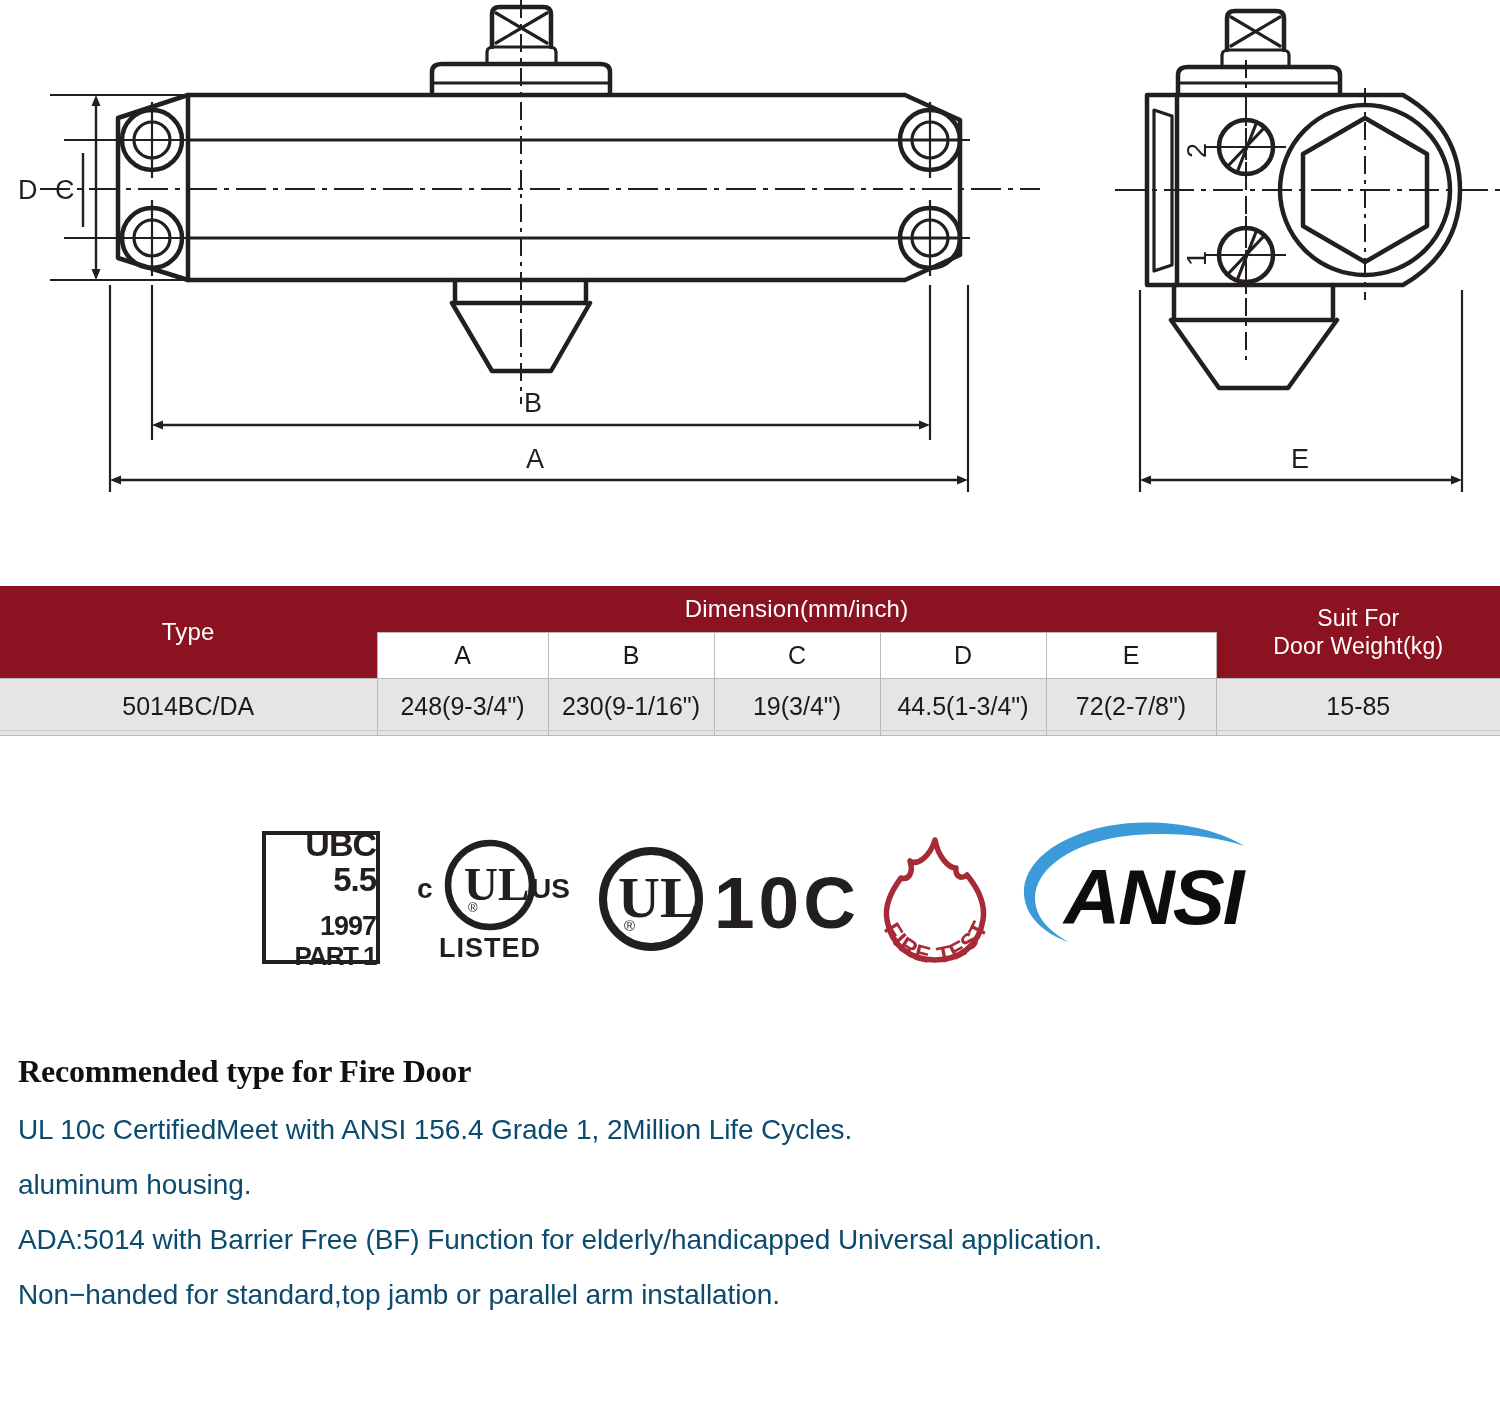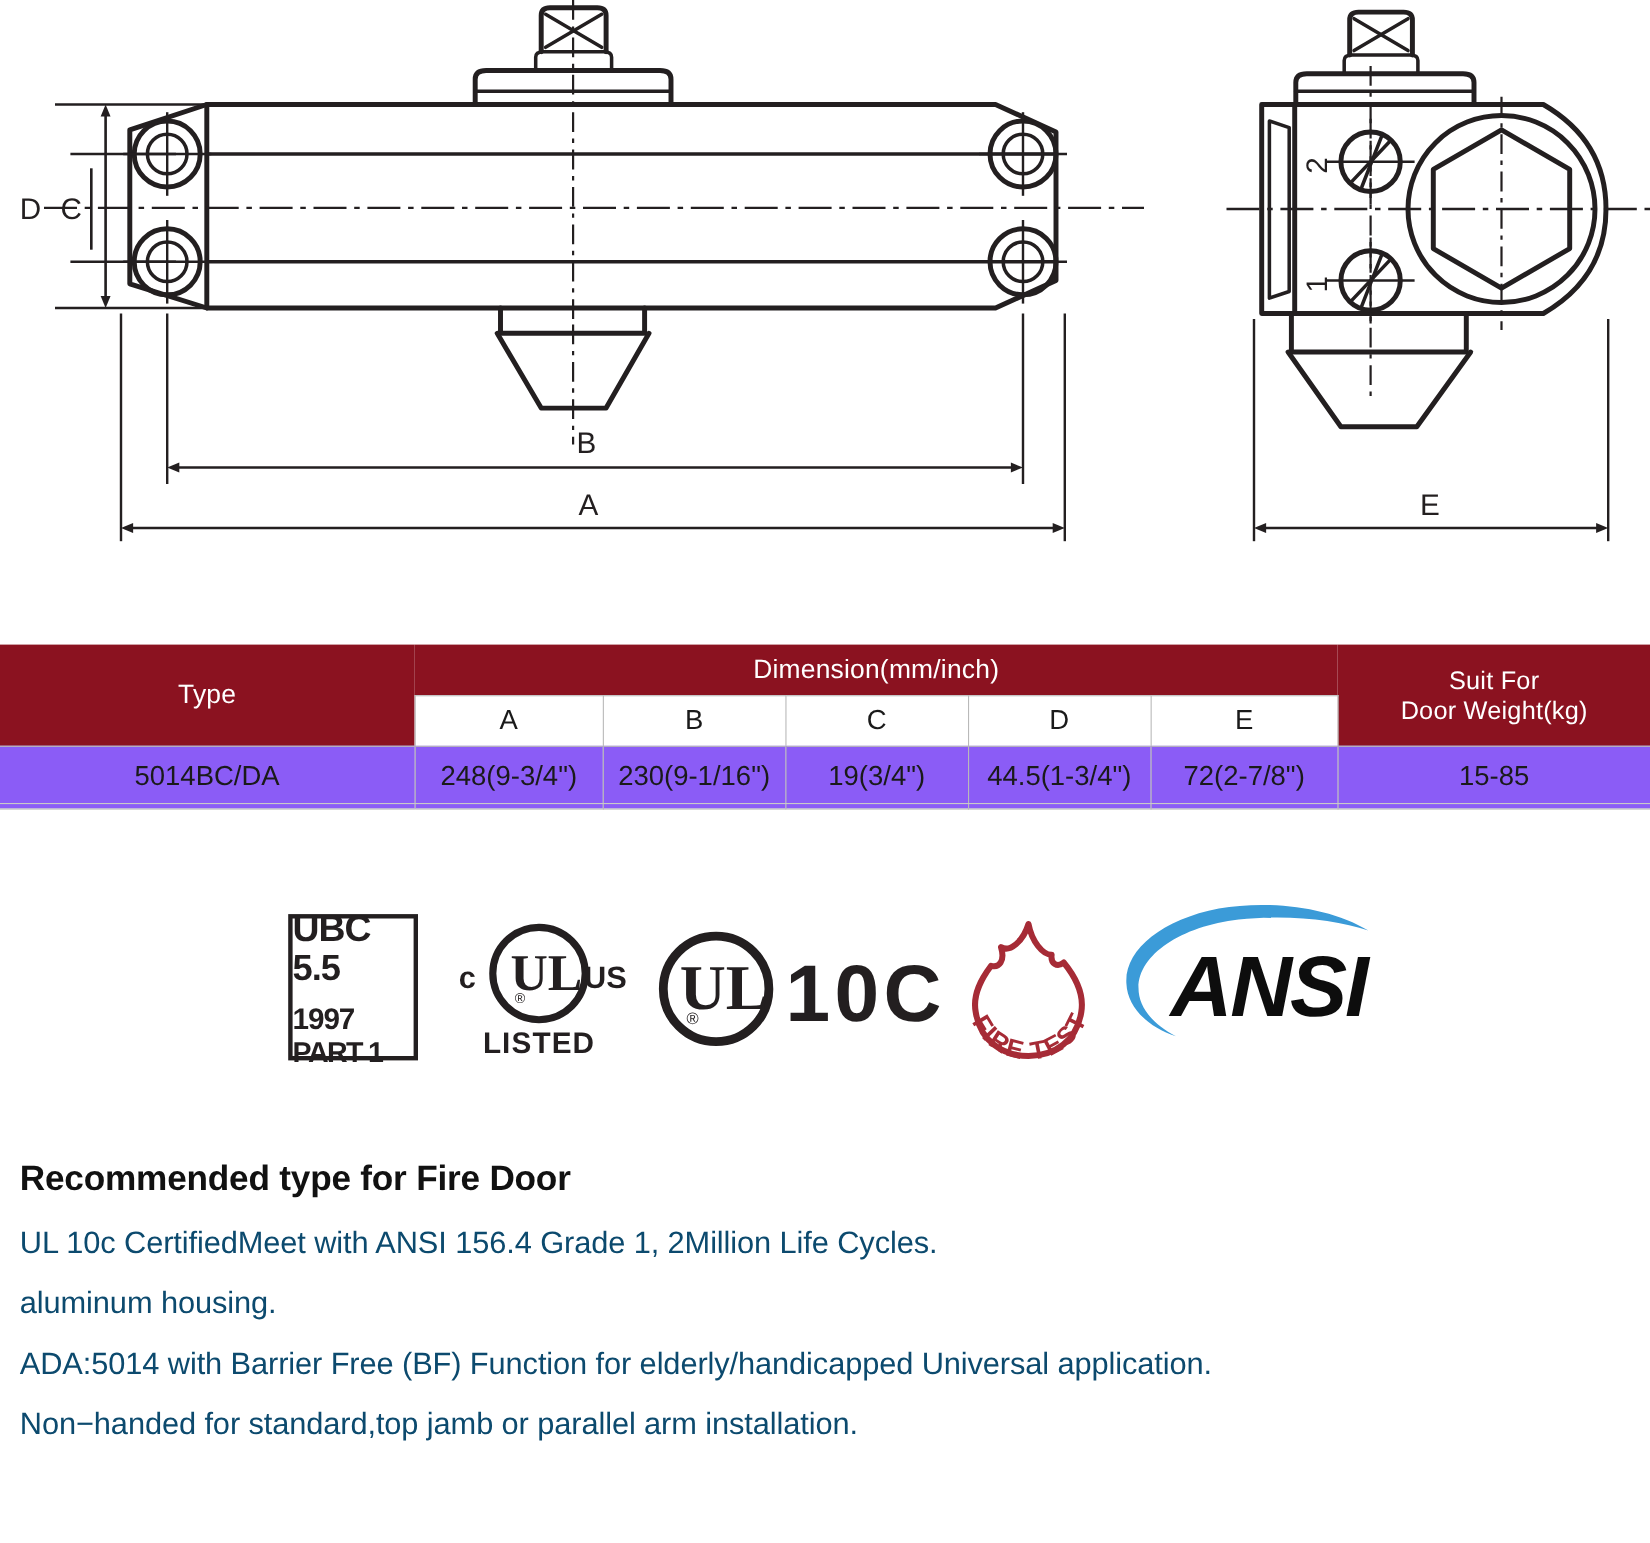--- a/index.html
+++ b/index.html
@@ -55,21 +55,21 @@
   }
   .hdr-white {
     background: #ffffff;
     color: #1a1a1a;
     font-size: 25px;
     border-left: 1px solid #b9b9b9;
     border-right: 1px solid #b9b9b9;
     border-top: 1px solid #b9b9b9;
   }
   .data-cell {
-    background: #8b5cf6;
+    background: #e5e5e5;
     color: #1a1a1a;
     font-size: 25px;
     height: 56px;
     border: 1px solid #b9b9b9;
   }
   .data-cell.no-side {
     border-left: none;
     border-right: none;
   }
   .row-top-h { height: 46px; }
@@ -105,41 +105,42 @@
     flex-direction: column;
     align-items: center;
     justify-content: center;
     background: #fff;
     padding: 2px 0;
   }
   #ubc-mark .l {
     color: #231f20;
     font-weight: bold;
     line-height: 1;
-    text-align: left;
+    text-align: right;
     width: 100%;
   }
   #ubc-mark .l1 { font-size: 34px; letter-spacing: -1px; }
   #ubc-mark .l2 { font-size: 33px; margin-top: 2px; letter-spacing: -1px; }
   #ubc-mark .l3 { font-size: 27px; margin-top: 17px; letter-spacing: -1px; }
   #ubc-mark .l4 { font-size: 26px; margin-top: 3px; letter-spacing: -1.5px; }
 
   
   #copy-block {
     position: absolute;
     left: 18px;
     top: 1053px;
     width: 1460px;
   }
   #copy-heading {
     font-size: 32px;
     font-weight: bold;
     color: #111;
     margin: 0 0 26px 0;
     letter-spacing: -0.2px;
+    font-family: Liberation Serif, serif;
   }
   .copy-line {
     font-size: 28px;
     line-height: 1.0;
     color: #0c4a6e;
     margin: 0 0 27px 0;
     letter-spacing: -0.1px;
   }
 </style>
 </head>

